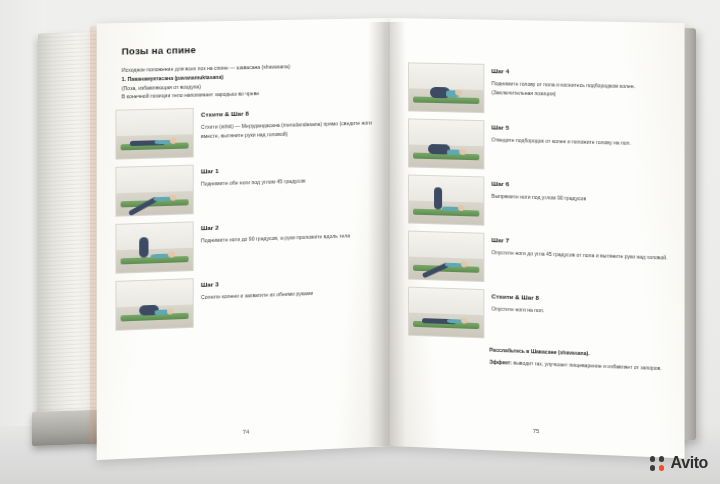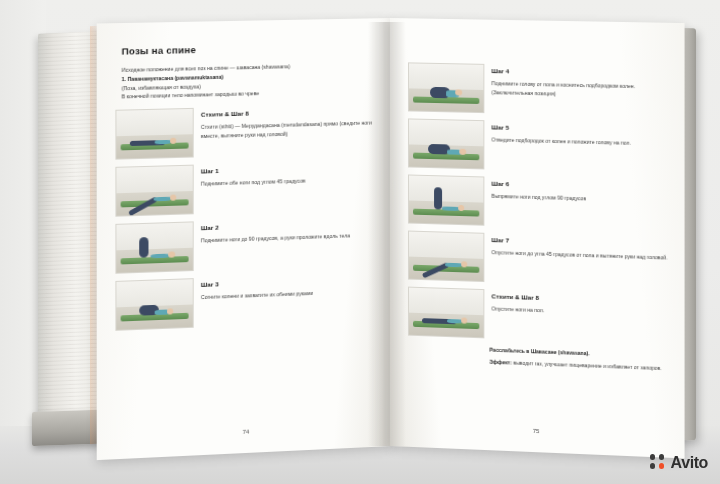--- a/index.html
+++ b/index.html
@@ -204,21 +204,21 @@
     text-align: center;
     font-size: 6px;
     color: #555;
   }
   
   .watermark {
     position: absolute;
     right: 12px;
     bottom: 12px;
     display: flex;
-    align-items: flex-start;
+    align-items: flex-end;
     gap: 5px;
     z-index: 20;
   }
   .wm-dots {
     width: 16px; height: 16px;
     position: relative;
   }
   .wm-dots i {
     position: absolute;
     width: 5.5px; height: 5.5px;

